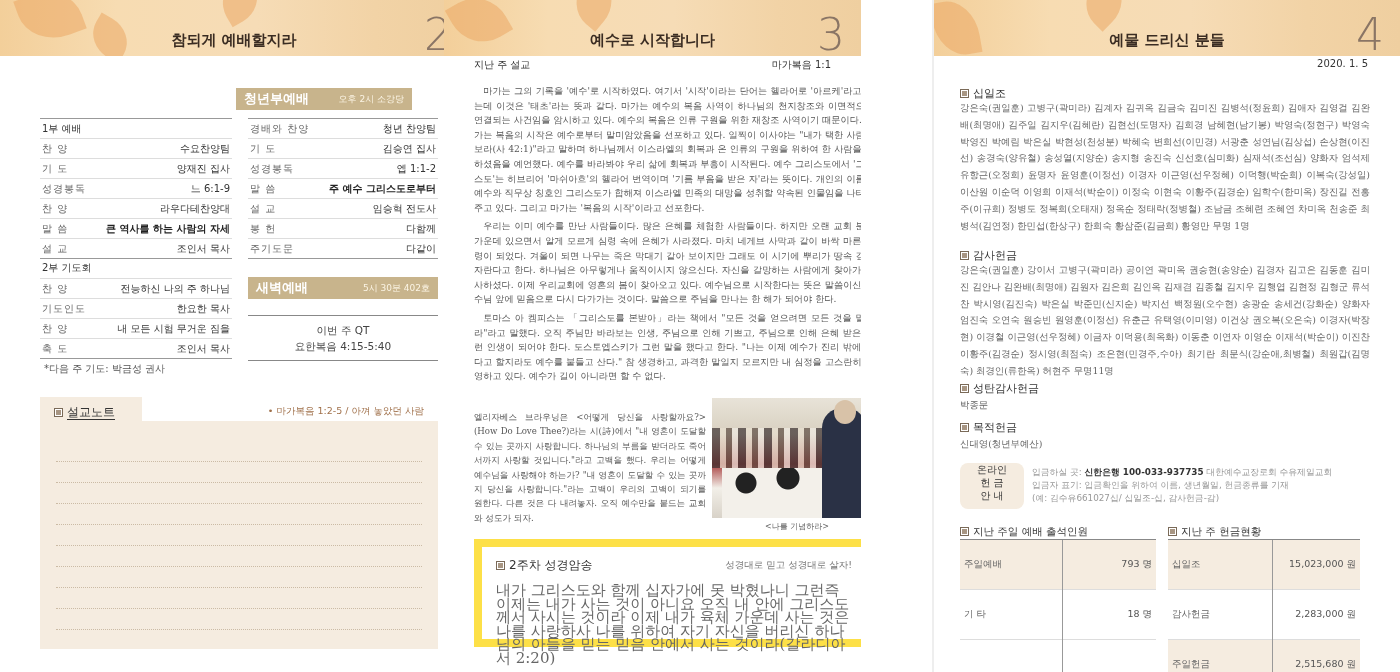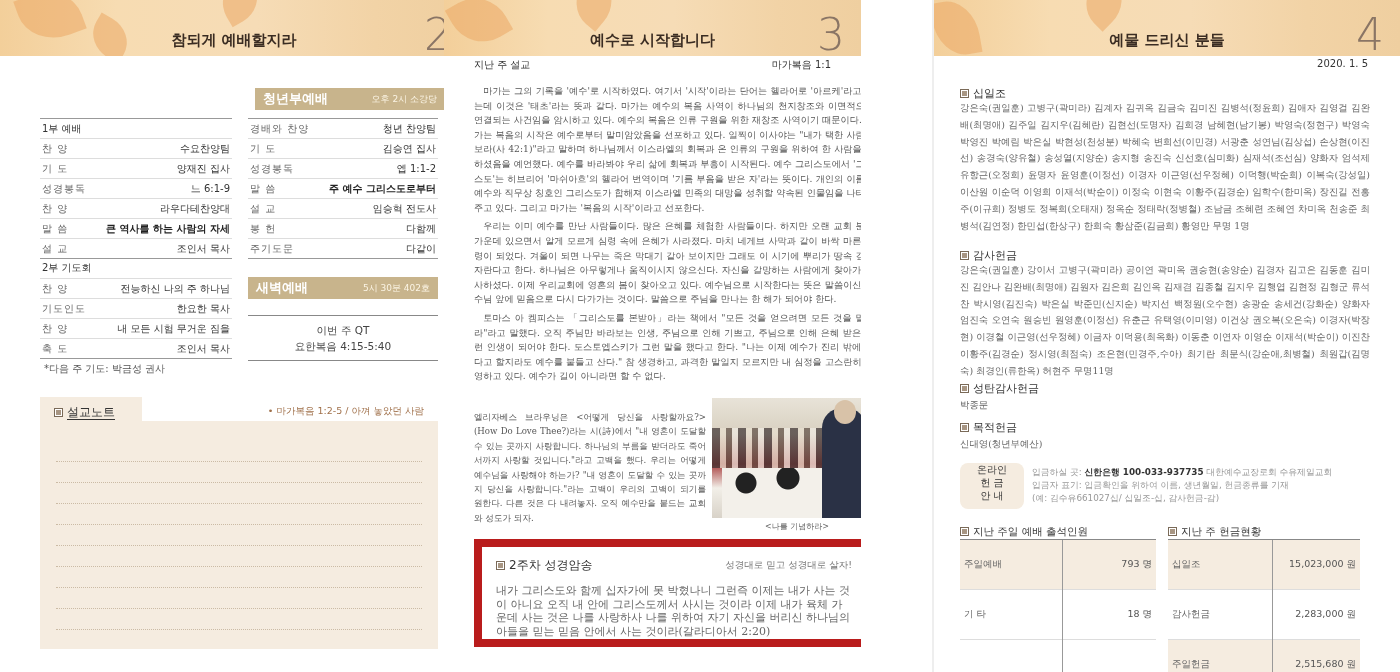--- a/index.html
+++ b/index.html
@@ -37,26 +37,26 @@
 
 .hdrrow{position:absolute;left:30px;right:30px;top:58px;display:flex;justify-content:space-between;font-size:10px;color:#333}
 .body-text{position:absolute;left:30px;width:400px;font-family:"DejaVu Serif","Liberation Serif",serif;font-size:9.2px;line-height:14.6px;color:#555;text-align:justify}
 .body-text p{text-indent:1em;margin-bottom:4px}
 .photo{position:absolute;left:268px;top:398px;width:162px;height:120px;background:linear-gradient(180deg,#e8e3d8 0%,#d8d0c0 30%,#a84040 55%,#f2efe8 75%,#d8d2c8 100%);overflow:hidden}
 .photo .man{position:absolute;right:8px;top:10px;width:44px;height:110px;background:#2a3145;border-radius:20px 20px 0 0}
 .photo .head{position:absolute;right:18px;top:2px;width:22px;height:24px;background:#d8c2a8;border-radius:50%}
 .photo .crowd{position:absolute;left:0;top:30px;width:120px;height:40px;background:repeating-linear-gradient(90deg,#3a3030 0 8px,#e8e0d0 8px 14px,#5a4a40 14px 20px,#f0ece4 20px 26px);opacity:.7}
 .photo .front{position:absolute;left:10px;top:70px;width:120px;height:50px;background:radial-gradient(circle at 20% 30%,#222 0 10px,transparent 11px),radial-gradient(circle at 55% 20%,#222 0 11px,transparent 12px),#f3f0ea}
 .caption{position:absolute;right:32px;top:521px;font-size:8px;color:#666}
-.memo{position:absolute;left:30px;top:539px;width:400px;height:108px;background:#b91c1c;padding:8px}
+.memo{position:absolute;left:30px;top:539px;width:400px;height:108px;background:#fde047;padding:8px}
 .memo-inner{background:#fff;width:100%;height:100%;padding:10px 14px}
 .memo .mh{display:flex;justify-content:space-between;align-items:center}
 .memo .mh .a{font-size:12px;color:#333}
 .memo .mh .b{font-size:9.5px;color:#777}
-.memo .mt{margin-top:10px;font-family:"DejaVu Serif","Liberation Serif",serif;font-size:11px;line-height:13.5px;color:#666}
+.memo .mt{margin-top:10px;font-family:"DejaVu Serif","Liberation Serif",serif;font-size:15px;line-height:13.5px;color:#666}
 
 .date{position:absolute;right:32px;top:58px;font-size:10px;color:#333}
 .sec-title{position:absolute;left:26px;font-size:11px;color:#333}
 .names{position:absolute;left:26px;width:410px;font-family:"DejaVu Serif","Liberation Serif",serif;font-size:9.4px;line-height:16.8px;color:#666;text-align:justify}
 .online{position:absolute;left:26px;top:463px;width:64px;height:46px;background:#f5ece0;border-radius:8px;text-align:center;font-size:10px;line-height:13px;color:#333}
 .online-text{position:absolute;left:98px;top:466px;font-size:8.8px;line-height:13px;color:#999}
 .online-text b{color:#333;font-weight:bold}
 .stat{position:absolute;top:525px;font-size:10px}
 .stat .st{font-size:10.5px;color:#333;margin-bottom:0}
 .stat table{border-collapse:collapse;width:100%}
@@ -122,21 +122,21 @@
         <span class="r">내 모든 시험 무거운 짐을</span>
       </div>
     <div class="row">
         <span class="l">축    도</span>
         <span class="r">조인서 목사</span>
       </div>
     <div class="end"></div>
   </div>
   <div class="note" style="left:44px;top:362px">*다음 주 기도: 박금성 권사</div>
 
-  <div class="svc-head" style="left:255px;top:88px;width:190px">
+  <div class="svc-head" style="left:236px;top:88px;width:176px">
     <span class="h">청년부예배</span>
     <span class="t">오후 2시 소강당</span>
   </div>
   <div class="svc-table" style="left:248px;top:118px;width:190px">
     <div class="row" style="border-top:1.5px solid #999">
         <span class="l">경배와 찬양</span>
         <span class="r">청년 찬양팀</span>
       </div>
     <div class="row">
         <span class="l">기    도</span>

